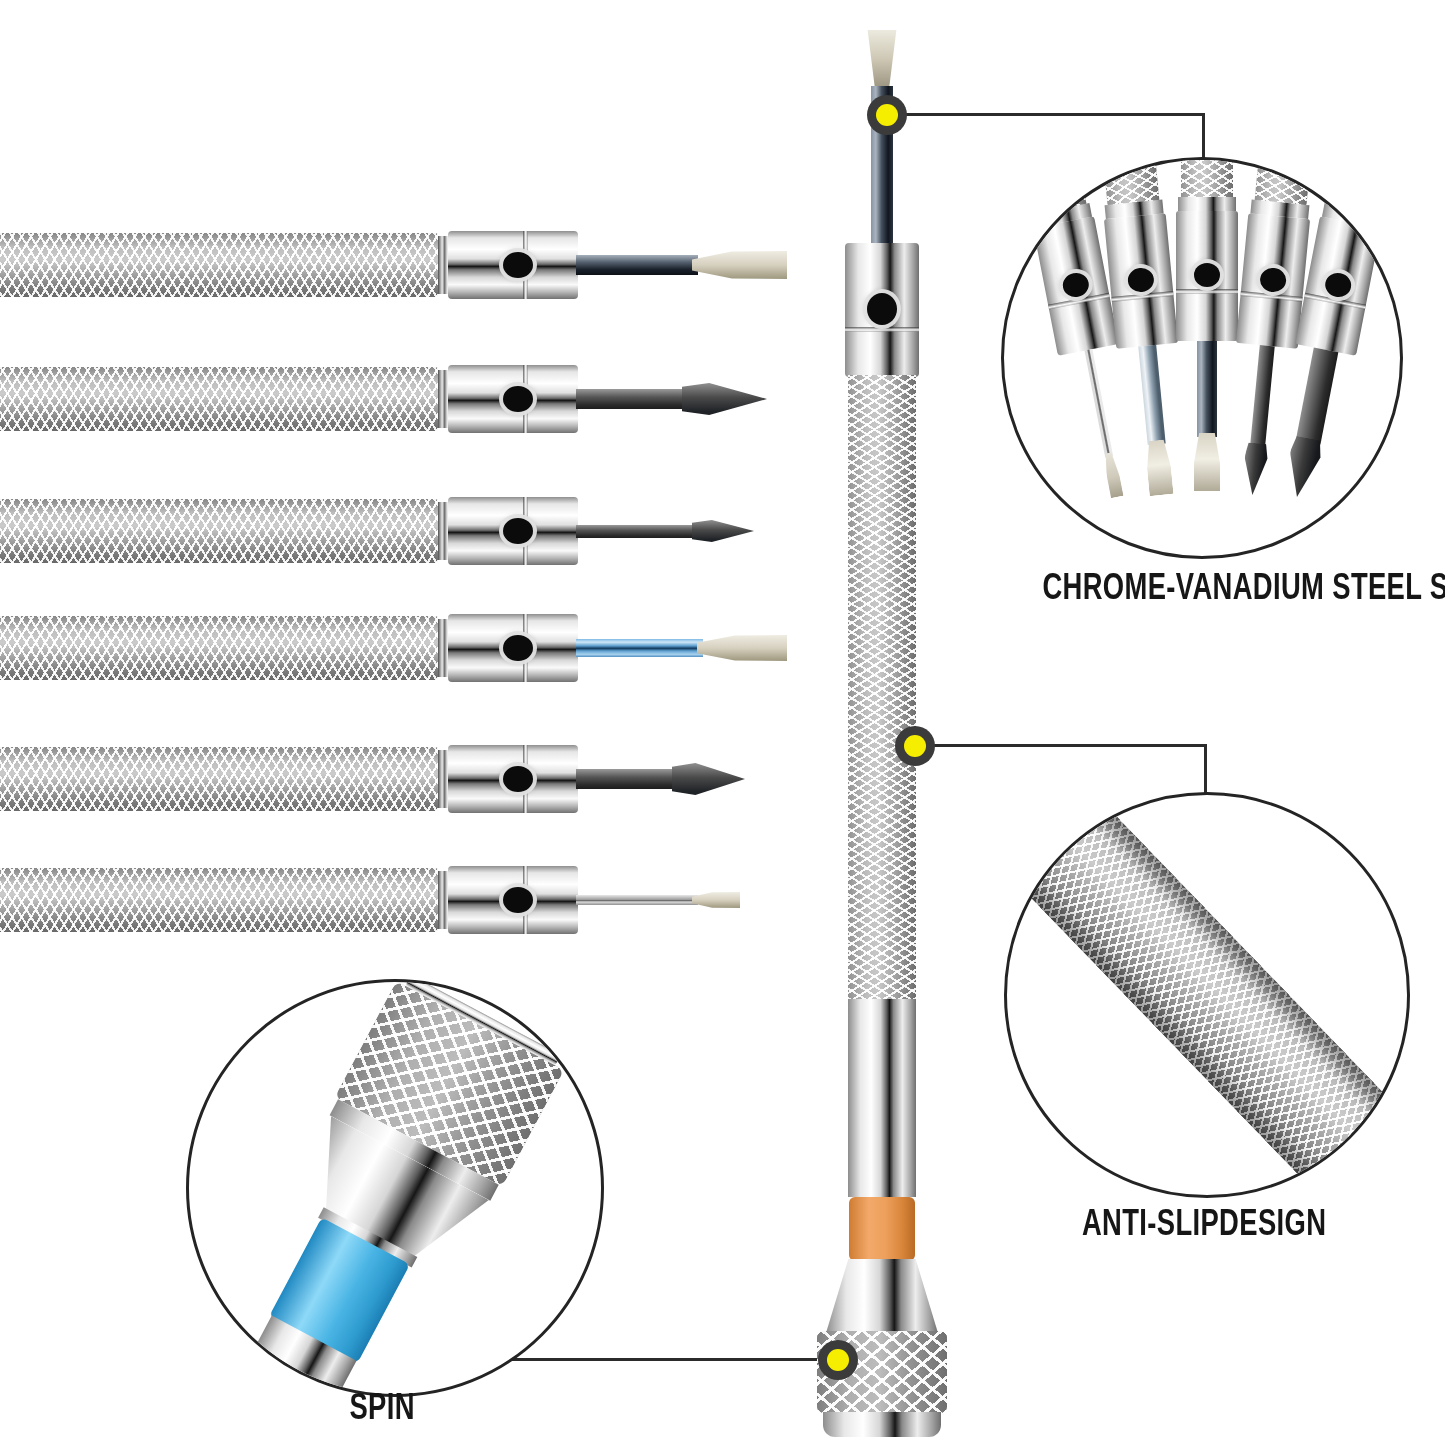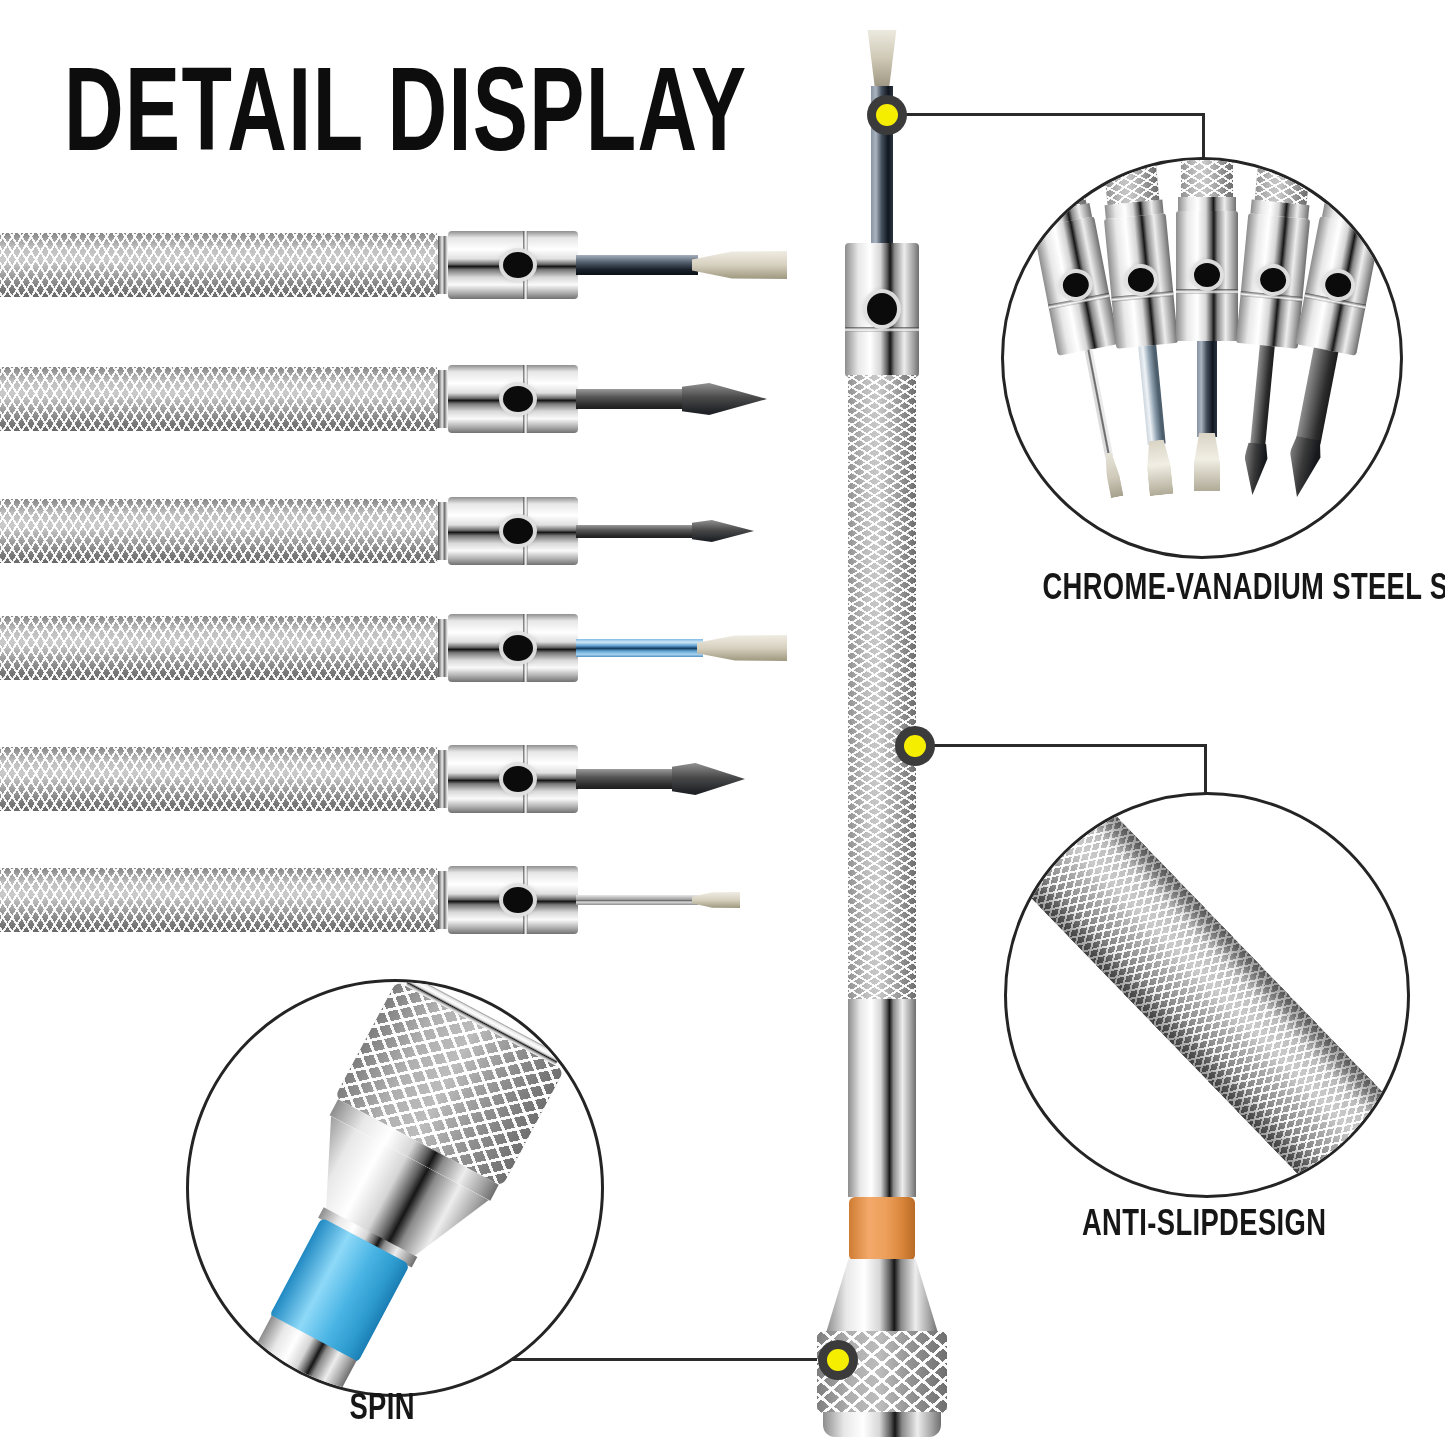--- a/index.html
+++ b/index.html
@@ -70,23 +70,20 @@
   .circle{position:absolute;border-radius:50%;border:3px solid #242424;background:#fff;overflow:hidden;}
 
   .sd-row{position:absolute;left:-8px;width:800px;height:68px;}
   .fanbit{position:absolute;width:62px;height:354px;}
 </style>
 </head>
 <body>
 
 <div class="stage">
 
-  <div class="abs title" style="left:64px;top:50px;">
-    <span class="cond">DETAIL DISPLAY</span>
-  </div>
 
   <div>
       <div class="sd-row" style="top: 231px;">
     <div class="abs knurl-h" style="left:0;top:2px;width:446px;height:64px;"></div>
     <div class="abs neck" style="left:446px;top:5px;width:12px;height:58px;"></div>
     <div class="abs chrome-h" style="left:456px;top:0;width:130px;height:68px;border-radius:4px;">
       <div class="seam-v" style="left:58%;"></div>
       <div class="hole" style="left:calc(54% - 15px);top:21px;width:30px;height:26px;"></div>
     </div>
     <div class="rod rod-slate" style="left: 584px; width: 122px; height: 20px; top: 24px;"></div>

